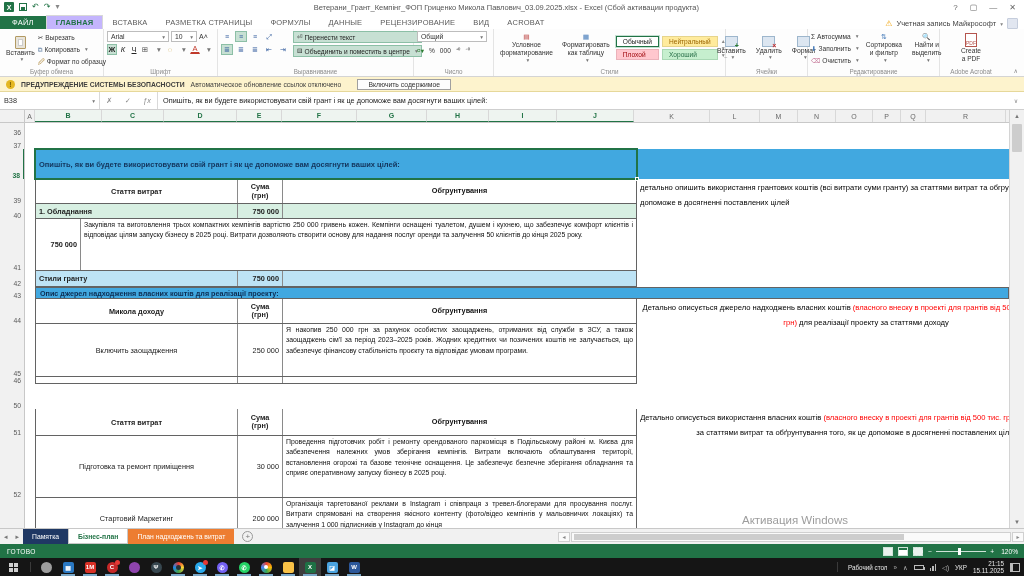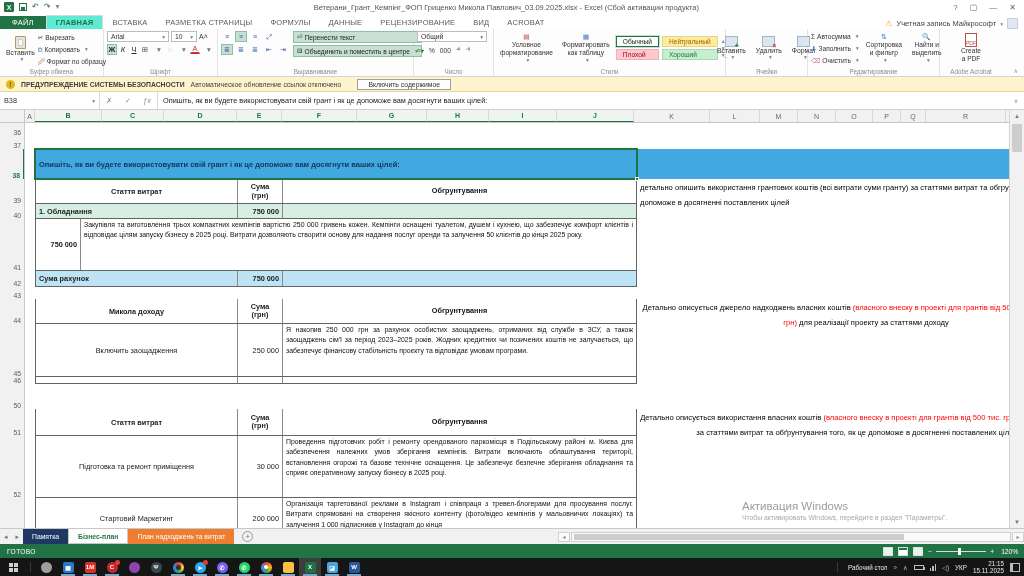--- a/index.html
+++ b/index.html
@@ -15,21 +15,21 @@
 .save{width:8px;height:8px;border:1px solid #217346;position:relative}
 .save:after{content:"";position:absolute;left:1px;top:3px;width:4px;height:3px;background:#217346}
 .ttl{flex:1;text-align:center;color:#555;white-space:nowrap;overflow:hidden}
 .winctl{display:flex;gap:12px;padding-right:8px;color:#666;font-size:8px}
 .winctl span{cursor:default}
 
 
 .tabrow{position:absolute;top:14px;left:0;right:0;height:15px;background:#fff;display:flex;align-items:flex-end;font-size:7.5px}
 .rtab{padding:2px 9px;color:#5a5a5a;letter-spacing:.2px}
 .rtab.file{background:#217346;color:#fff;padding:2px 12px}
-.rtab.active{color:#217346;background:#5eead4;border:1px solid #d8d8d8;border-bottom:none;font-weight:bold}
+.rtab.active{color:#217346;background:#c4b5fd;border:1px solid #d8d8d8;border-bottom:none;font-weight:bold}
 .acct{margin-left:auto;display:flex;align-items:center;gap:4px;padding-right:6px;color:#444}
 .warn-tri{color:#f0a30a;font-size:8px}
 .avatar{width:11px;height:11px;background:#e1e6f0;border:1px solid #c5cddc;border-radius:1px}
 
 
 .ribbon{position:absolute;top:29px;left:0;right:0;height:48px;background:#fdfdfd;border-bottom:1px solid #d4d4d4;display:flex}
 .rgroup{position:relative;height:100%;border-right:1px solid #e4e4e4;padding:2px 3px 10px}
 .glabel{position:absolute;bottom:1px;left:0;right:0;text-align:center;font-size:6.3px;color:#8c8c8c}
 .bigbtn{display:flex;flex-direction:column;align-items:center;justify-content:center;font-size:6.8px;color:#333;height:36px;padding:0 3px;text-align:center}
 .sm{font-size:6.6px;color:#333;display:flex;align-items:center;gap:2px;line-height:11px;white-space:nowrap}
@@ -98,21 +98,21 @@
 .c-just{flex:1;display:block;text-align:justify;font-size:6.9px;line-height:10.3px;padding:1px 3px;color:#111}
 .hdrrow{font-weight:bold;text-align:center}
 .hdrrow .c-name,.hdrrow .c-sum{justify-content:center;padding:0}
 .hdrrow .c-just{display:flex;align-items:center;justify-content:center;text-align:center;font-weight:bold;font-size:7.3px}
 .mline{white-space:pre-line;text-align:center;line-height:8.5px}
 .bandrow{position:absolute;left:35px;width:974px;background:#41a8e0;border:1px solid #636363;display:flex;align-items:center;padding-left:4px;font-weight:bold;font-size:7.2px;color:#0d2d52}
 .r40{background:#d7efe2;font-weight:bold}
 .r42{background:#bde3f5;font-weight:bold}
 .note{position:absolute;font-size:7.6px;line-height:14.5px;color:#000}
 .note .red{color:#ff0000}
-.wmark{position:absolute;left:742px;top:377px;width:240px;color:#9d9d9d;pointer-events:none}
+.wmark{position:absolute;left:742px;top:391px;width:240px;color:#9d9d9d;pointer-events:none}
 .wm1{font-size:11.5px;font-family:"Liberation Sans",sans-serif}
 .wm2{font-size:6.8px;color:#a8a8a8;margin-top:2px}
 
 
 .vscroll{position:absolute;top:110px;left:1009px;width:15px;height:418px;background:#f1f1f1;border-left:1px solid #d4d4d4;font-size:6px;color:#777}
 .varr{position:absolute;left:0;width:100%;height:12px;display:flex;align-items:center;justify-content:center}
 .vthumb{position:absolute;left:2px;top:14px;width:10px;height:28px;background:#cdcdcd;border-radius:1px}
 
 
 .tabstrip{position:absolute;top:528px;left:0;right:0;height:16px;background:#f1f1f1;border-top:1px solid #c8c8c8;display:flex;align-items:center;font-size:6.8px}
@@ -475,25 +475,26 @@
     <div class="xrow r40" style="top:81px;height:15px">
       <div class="cell c-name left" style="padding-left:3px;justify-content:flex-start">1. Обладнання</div>
       <div class="cell c-sum">750 000</div>
       <div class="cell c-just"></div>
     </div>
     <div class="xrow" style="top:96px;height:52px">
       <div class="cell c-sum" style="font-weight:bold">750 000</div>
       <div class="cell c-just">Закупівля та виготовлення трьох компактних кемпінгів вартістю 250 000 гривень кожен. Кемпінги оснащені туалетом, душем і кухнею, що забезпечує комфорт клієнтів і відповідає цілям запуску бізнесу в 2025 році. Витрати дозволяють створити основу для надання послуг оренди та залучення 50 клієнтів до кінця 2025 року.</div>
     </div>
     <div class="xrow r42" style="top:148px;height:16px">
-      <div class="cell c-name left" style="padding-left:3px;justify-content:flex-start">Сума рахунок</div>
+      <div class="cell c-name left" style="padding-left:3px;justify-content:flex-start">Стили гранту</div>
       <div class="cell c-sum">750 000</div>
       <div class="cell c-just"></div>
     </div>
 
+    <div class="bandrow" style="top:164px;height:12px">Опис джерел надходження власних коштів для реалізації проекту:</div>
     <div class="xrow hdrrow" style="top:176px;height:25px">
       <div class="cell c-name">Микола доходу</div>
       <div class="cell c-sum mline">Сума
 (грн)</div>
       <div class="cell c-just">Обгрунтування</div>
     </div>
     <div class="xrow" style="top:201px;height:53px">
       <div class="cell c-name">Включить заощадження</div>
       <div class="cell c-sum">250 000</div>
       <div class="cell c-just">Я накопив 250 000 грн за рахунок особистих заощаджень, отриманих від служби в ЗСУ, а також заощаджень сім'ї за період 2023–2025 років. Жодних кредитних чи позичених коштів не залучається, що забезпечує фінансову стабільність проєкту та відповідає умовам програми.</div>

